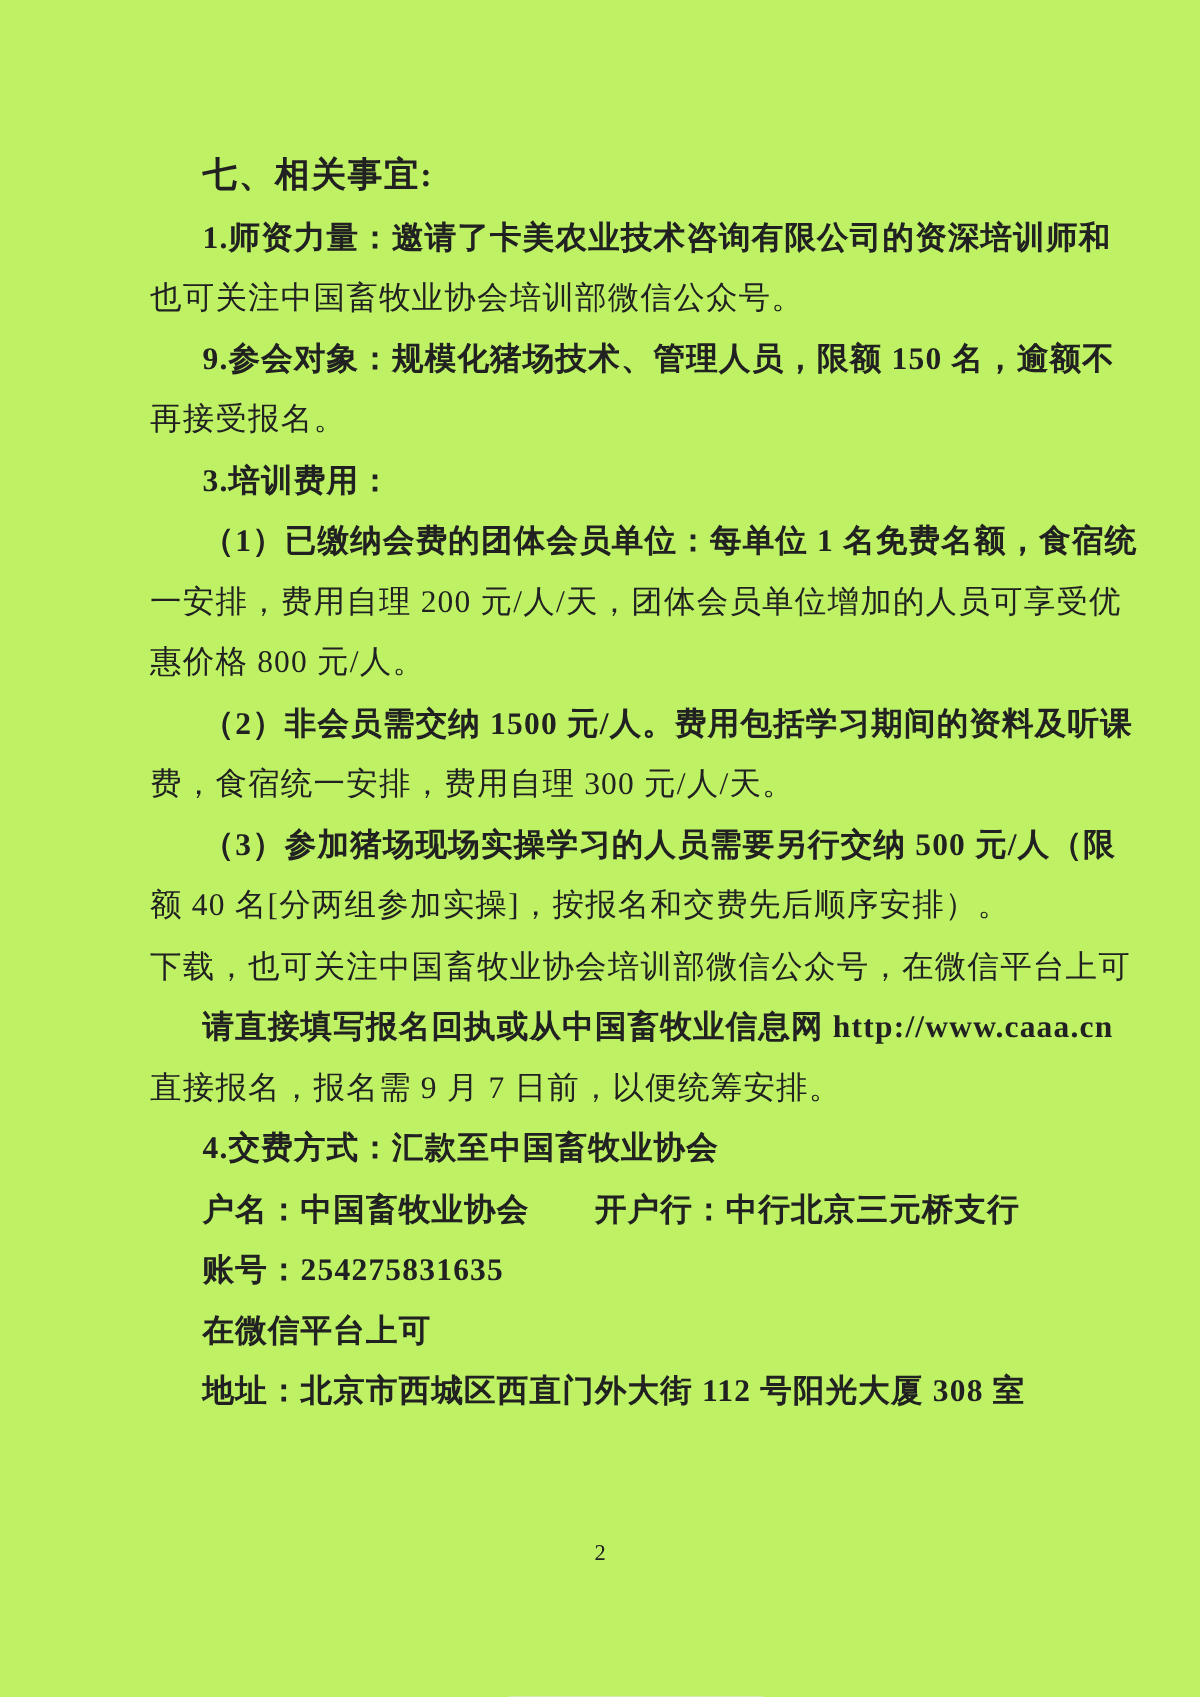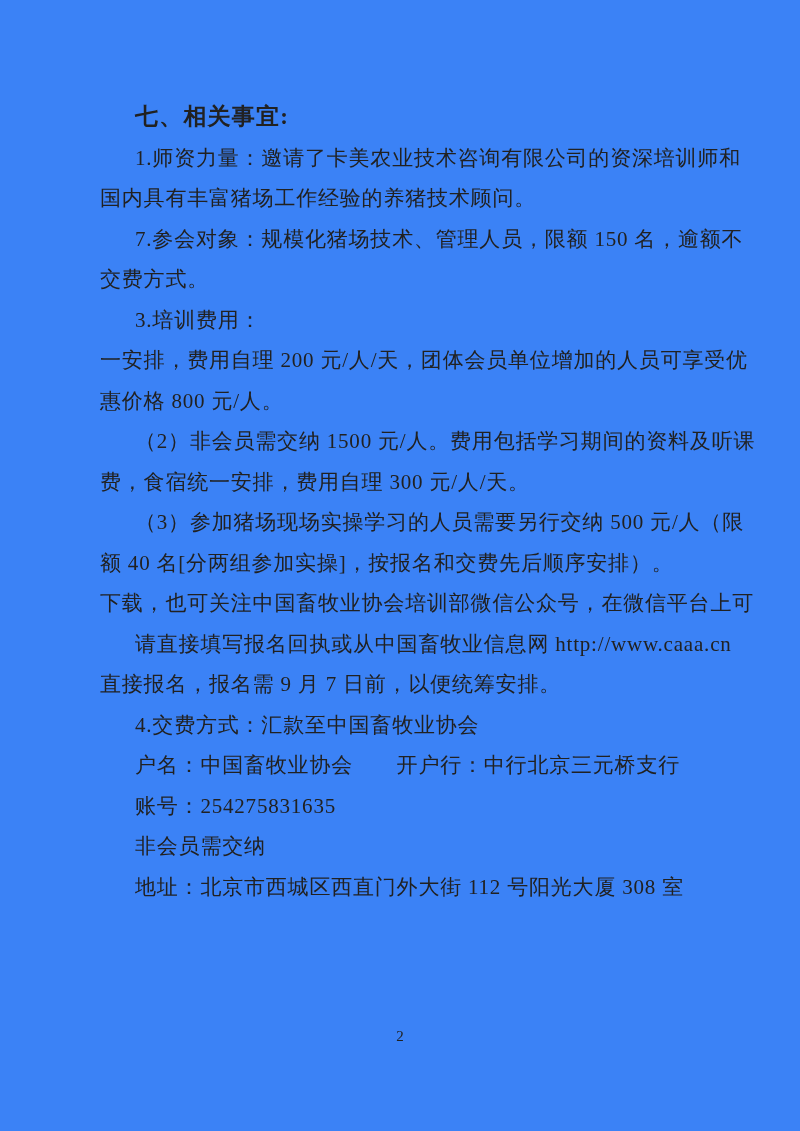--- a/index.html
+++ b/index.html
@@ -4,40 +4,41 @@
 <style>
   html, body {
     margin: 0;
     padding: 0;
     background: #e8e8e8;
   }
   .page {
     position: relative;
     width: 800px;
     height: 1131px;
-    background: #3b82f6;
+    background: #bef264;
     overflow: hidden;
     font-family: "Liberation Serif", "DejaVu Serif", serif;
     color: #212121;
   }
   .doc-body {
     position: absolute;
     top: 97px;
     left: 100px;
     width: 616px;
   }
   .line {
     font-size: 21px;
     line-height: 40.5px;
     letter-spacing: 0.8px;
     white-space: nowrap;
     color: #212121;
   }
   .line.indent {
     padding-left: 35px;
+    font-weight: bold;
   }
   .line.bold {
     font-weight: 700;
     font-size: 23px;
     letter-spacing: 1.2px;
   }
   .page-number {
     position: absolute;
     top: 1028px;
     left: 0;
@@ -47,33 +48,34 @@
     color: #212121;
   }
 </style>
 </head>
 <body>
 
 <div class="page">
   <main class="doc-body">
       <div class="line bold indent">七、相关事宜:</div>
       <div class="line indent">1.师资力量：邀请了卡美农业技术咨询有限公司的资深培训师和</div>
-      <div class="line">国内具有丰富猪场工作经验的养猪技术顾问。</div>
-      <div class="line indent">7.参会对象：规模化猪场技术、管理人员，限额 150 名，逾额不</div>
-      <div class="line">交费方式。</div>
+      <div class="line">也可关注中国畜牧业协会培训部微信公众号。</div>
+      <div class="line indent">9.参会对象：规模化猪场技术、管理人员，限额 150 名，逾额不</div>
+      <div class="line">再接受报名。</div>
       <div class="line indent">3.培训费用：</div>
+      <div class="line indent">（1）已缴纳会费的团体会员单位：每单位 1 名免费名额，食宿统</div>
       <div class="line">一安排，费用自理 200 元/人/天，团体会员单位增加的人员可享受优</div>
       <div class="line">惠价格 800 元/人。</div>
       <div class="line indent">（2）非会员需交纳 1500 元/人。费用包括学习期间的资料及听课</div>
       <div class="line">费，食宿统一安排，费用自理 300 元/人/天。</div>
       <div class="line indent">（3）参加猪场现场实操学习的人员需要另行交纳 500 元/人（限</div>
       <div class="line">额 40 名[分两组参加实操]，按报名和交费先后顺序安排）。</div>
       <div class="line">下载，也可关注中国畜牧业协会培训部微信公众号，在微信平台上可</div>
       <div class="line indent">请直接填写报名回执或从中国畜牧业信息网 http://www.caaa.cn</div>
       <div class="line">直接报名，报名需 9 月 7 日前，以便统筹安排。</div>
       <div class="line indent">4.交费方式：汇款至中国畜牧业协会</div>
       <div class="line indent">户名：中国畜牧业协会　　开户行：中行北京三元桥支行</div>
       <div class="line indent">账号：254275831635</div>
-      <div class="line indent">非会员需交纳</div>
+      <div class="line indent">在微信平台上可</div>
       <div class="line indent">地址：北京市西城区西直门外大街 112 号阳光大厦 308 室</div>
     </main>
   <div class="page-number">2</div>
 </div>
 
 </body></html>

